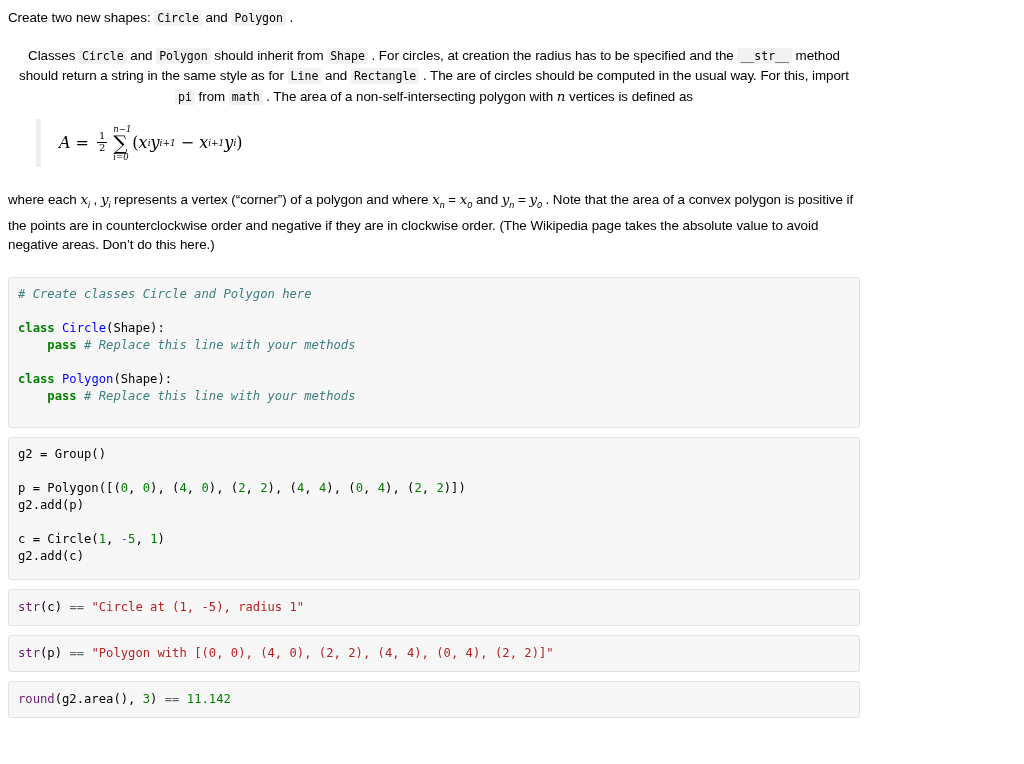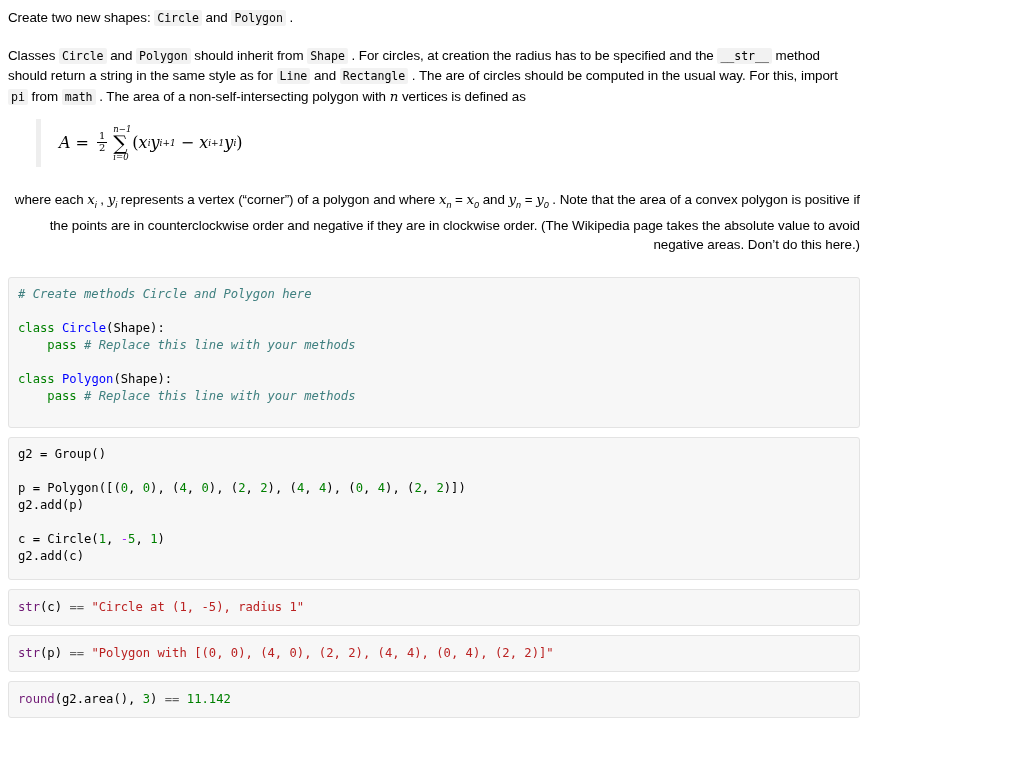--- a/index.html
+++ b/index.html
@@ -28,22 +28,22 @@
   .md-block { padding: 0 0 0 0; }
   .md-para {
     margin: 0 0 0 0;
     padding: 0;
     font-size: 13.4px;
     line-height: 19.6px;
     color: #000;
     letter-spacing: -0.05px;
   }
   .md-para.first { padding-top: 8px; }
-  .md-para.second { padding-top: 17px; }
-  .md-para.third { padding-top: 14px; text-align: right; }
+  .md-para.second { padding-top: 17px; text-align: center; }
+  .md-para.third { padding-top: 14px; }
 
   code.inl {
     font-family: "DejaVu Sans Mono", "Liberation Mono", monospace;
     font-size: 11.6px;
     background: #f2f2f2;
     color: #000;
     padding: 1px 3px;
     border-radius: 2px;
     white-space: nowrap;
   }
@@ -118,21 +118,21 @@
     overflow: hidden;
   }
   .cell.tall  { padding-bottom: 22px; }
   .cell.tall2 { padding-bottom: 14px; }
   .cell.one   { padding: 9px 10px 9px 9px; }
 
   .blank { display: block; height: 17px; }
 
   
   .t-com  { color: #408080; font-style: italic; }
-  .t-kw   { color: #008000; font-weight: normal; }
+  .t-kw   { color: #008000; font-weight: bold; }
   .t-cls  { color: #0000ff; font-weight: normal; }
   .t-num  { color: #008000; }
   .t-str  { color: #ba2121; }
   .t-bi   { color: #701a75; }
   .t-op   { color: #666666; }
   .t-opm  { color: #aa22ff; }
   .t-pl   { color: #000000; }
 </style>
 </head>
 <body>
@@ -170,21 +170,21 @@
           <span class="sub">i</span>
           <span class="mo" style="padding:0">)</span>
       </div>
     </div>
 
     <p class="md-para third">where each <span class="mi">x</span><span class="sub">i</span> , <span class="mi">y</span><span class="sub">i</span> represents a vertex (“corner”) of a polygon and where <span class="mi">x</span><span class="sub">n</span> = <span class="mi">x</span><span class="sub">0</span> and <span class="mi">y</span><span class="sub">n</span> = <span class="mi">y</span><span class="sub">0</span> . Note that the area of a convex polygon is positive if the points are in counterclockwise order and negative if they are in clockwise order. (The Wikipedia page takes the absolute value to avoid negative areas. Don’t do this here.)</p>
   </div>
 
   <div style="height:22px"></div>
   <div class="cells">
-    <pre class="cell tall"><span><span class="t-com"># Create methods Circle and Polygon here</span></span>
+    <pre class="cell tall"><span><span class="t-com"># Create classes Circle and Polygon here</span></span>
 <span class="blank">​</span><span><span class="t-kw">class</span><span class="t-pl"> </span><span class="t-cls">Circle</span><span class="t-pl">(Shape):</span></span>
 <span><span class="t-pl">    </span><span class="t-kw">pass</span><span class="t-pl"> </span><span class="t-com"># Replace this line with your methods</span></span>
 <span class="blank">​</span><span><span class="t-kw">class</span><span class="t-pl"> </span><span class="t-cls">Polygon</span><span class="t-pl">(Shape):</span></span>
 <span><span class="t-pl">    </span><span class="t-kw">pass</span><span class="t-pl"> </span><span class="t-com"># Replace this line with your methods</span></span></pre>
     <pre class="cell tall2"><span><span class="t-pl">g2 = Group()</span></span>
 <span class="blank">​</span><span><span class="t-pl">p = Polygon([(</span><span class="t-num">0</span><span class="t-pl">, </span><span class="t-num">0</span><span class="t-pl">), (</span><span class="t-num">4</span><span class="t-pl">, </span><span class="t-num">0</span><span class="t-pl">), (</span><span class="t-num">2</span><span class="t-pl">, </span><span class="t-num">2</span><span class="t-pl">), (</span><span class="t-num">4</span><span class="t-pl">, </span><span class="t-num">4</span><span class="t-pl">), (</span><span class="t-num">0</span><span class="t-pl">, </span><span class="t-num">4</span><span class="t-pl">), (</span><span class="t-num">2</span><span class="t-pl">, </span><span class="t-num">2</span><span class="t-pl">)])</span></span>
 <span><span class="t-pl">g2.add(p)</span></span>
 <span class="blank">​</span><span><span class="t-pl">c = Circle(</span><span class="t-num">1</span><span class="t-pl">, </span><span class="t-opm">-</span><span class="t-num">5</span><span class="t-pl">, </span><span class="t-num">1</span><span class="t-pl">)</span></span>
 <span><span class="t-pl">g2.add(c)</span></span></pre>
     <pre class="cell one"><span><span class="t-bi">str</span><span class="t-pl">(c) </span><span class="t-op">==</span><span class="t-pl"> </span><span class="t-str">"Circle at (1, -5), radius 1"</span></span></pre>

